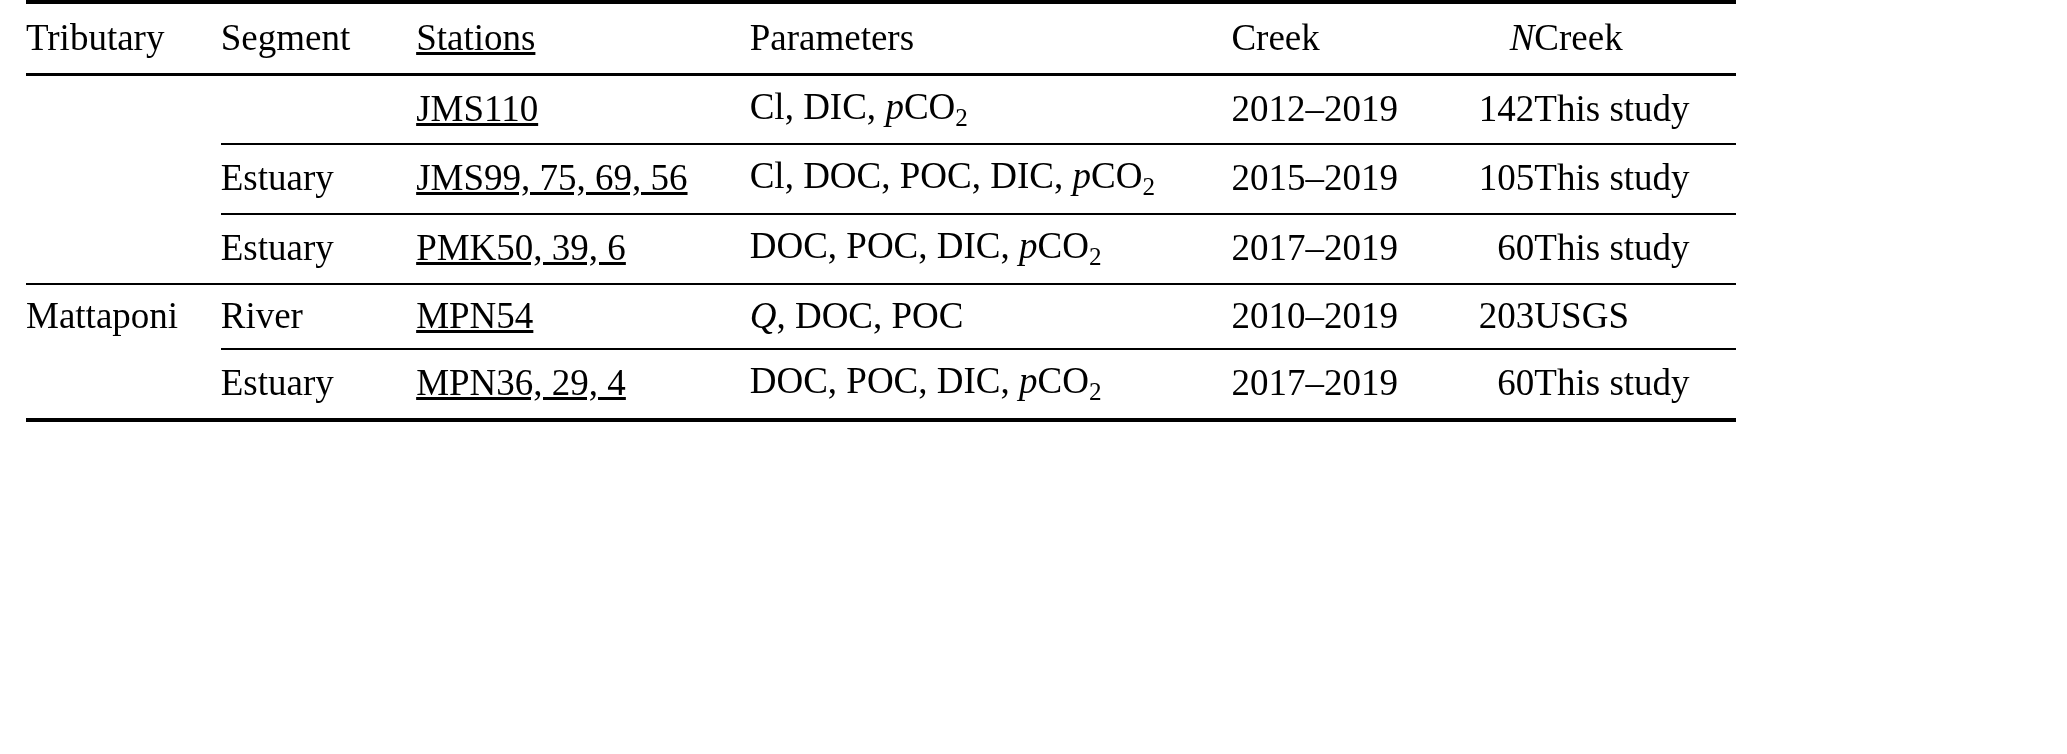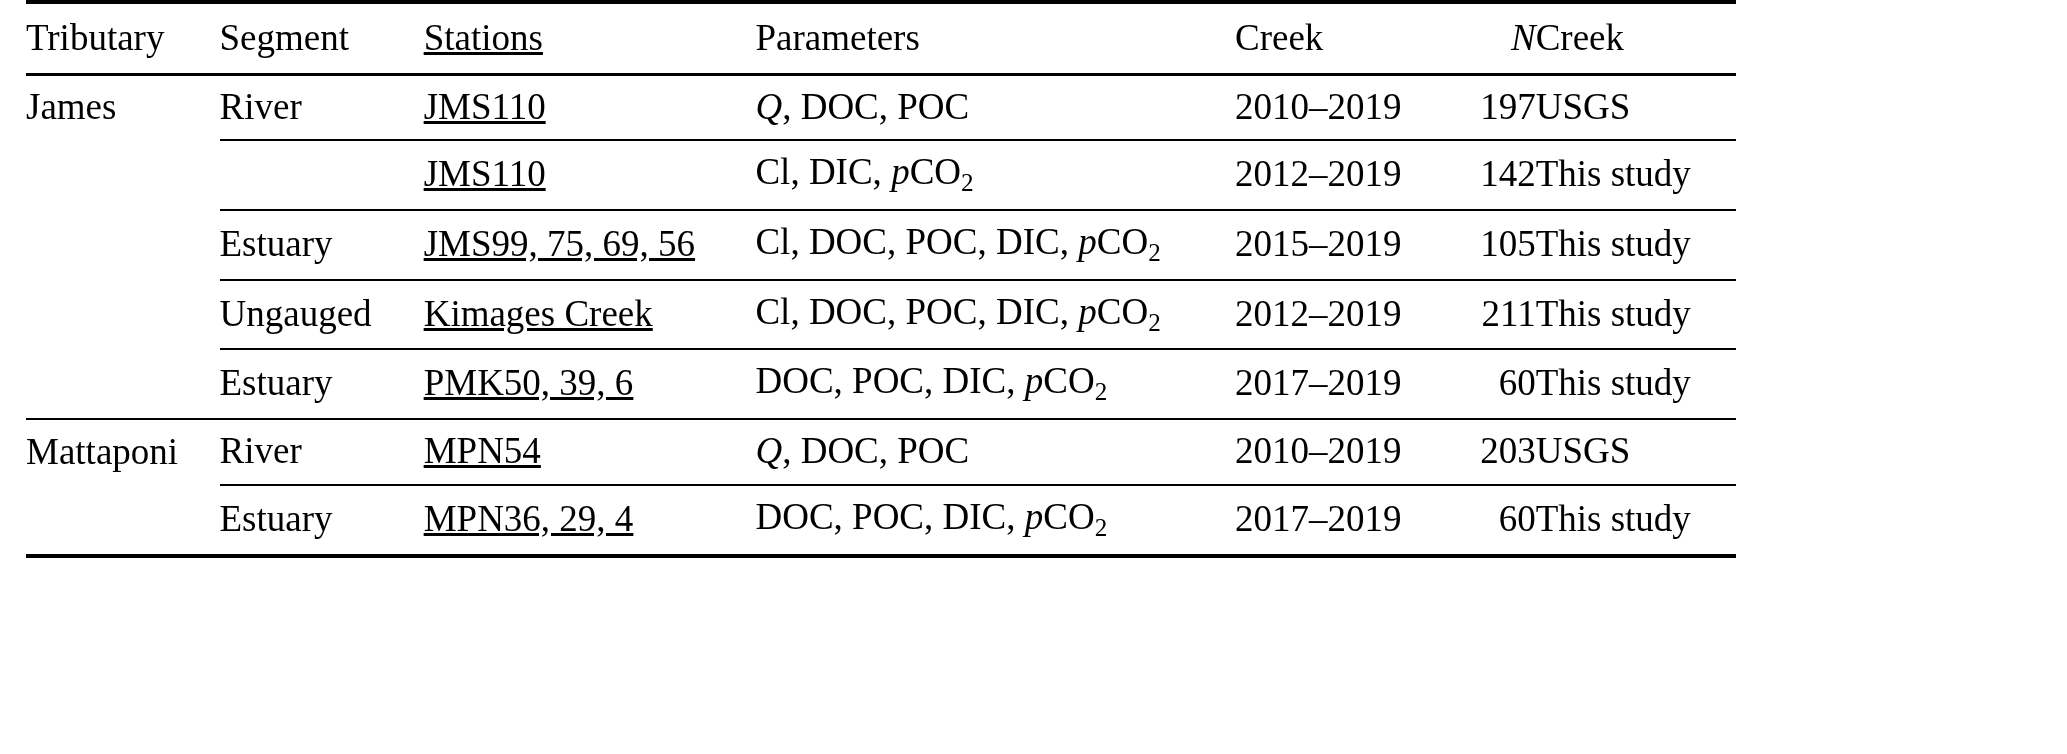--- a/index.html
+++ b/index.html
@@ -69,29 +69,20 @@
         <th class="col-seg">Segment</th>
         <th class="col-sta">Stations</th>
         <th class="col-par">Parameters</th>
         <th class="col-yrs">Creek</th>
         <th class="col-n ital">N</th>
         <th class="col-src">Creek</th>
       </tr>
     </thead>
     <tbody>
 
-      <tr>
-        <td class="col-trib">James</td>
-        <td class="col-seg">River</td>
-        <td class="col-sta">JMS110</td>
-        <td class="col-par"><span class="ital">Q</span><span>, DOC, POC</span></td>
-        <td class="col-yrs">2010–2019</td>
-        <td class="col-n">197</td>
-        <td class="col-src">USGS</td>
-      </tr>
 
       <tr>
         <td class="col-trib"></td>
         <td class="col-seg rule-part"></td>
         <td class="col-sta rule-part">JMS110</td>
         <td class="col-par rule-part">Cl, DIC, <span class="ital">p</span>CO<sub>2</sub></td>
         <td class="col-yrs rule-part">2012–2019</td>
         <td class="col-n rule-part">142</td>
         <td class="col-src rule-part">This study</td>
       </tr>
@@ -99,29 +90,20 @@
       <tr>
         <td class="col-trib"></td>
         <td class="col-seg rule-part">Estuary</td>
         <td class="col-sta rule-part">JMS99, 75, 69, 56</td>
         <td class="col-par rule-part">Cl, DOC, POC, DIC, <span class="ital">p</span>CO<sub>2</sub></td>
         <td class="col-yrs rule-part">2015–2019</td>
         <td class="col-n rule-part">105</td>
         <td class="col-src rule-part">This study</td>
       </tr>
 
-      <tr>
-        <td class="col-trib"></td>
-        <td class="col-seg rule-part">Ungauged</td>
-        <td class="col-sta rule-part">Kimages Creek</td>
-        <td class="col-par rule-part">Cl, DOC, POC, DIC, <span class="ital">p</span>CO<sub>2</sub></td>
-        <td class="col-yrs rule-part">2012–2019</td>
-        <td class="col-n rule-part">211</td>
-        <td class="col-src rule-part">This study</td>
-      </tr>
 
 
       <tr>
         <td class="col-trib"></td>
         <td class="col-seg rule-part">Estuary</td>
         <td class="col-sta rule-part">PMK50, 39, 6</td>
         <td class="col-par rule-part">DOC, POC, DIC, <span class="ital">p</span>CO<sub>2</sub></td>
         <td class="col-yrs rule-part">2017–2019</td>
         <td class="col-n rule-part">60</td>
         <td class="col-src rule-part">This study</td>

